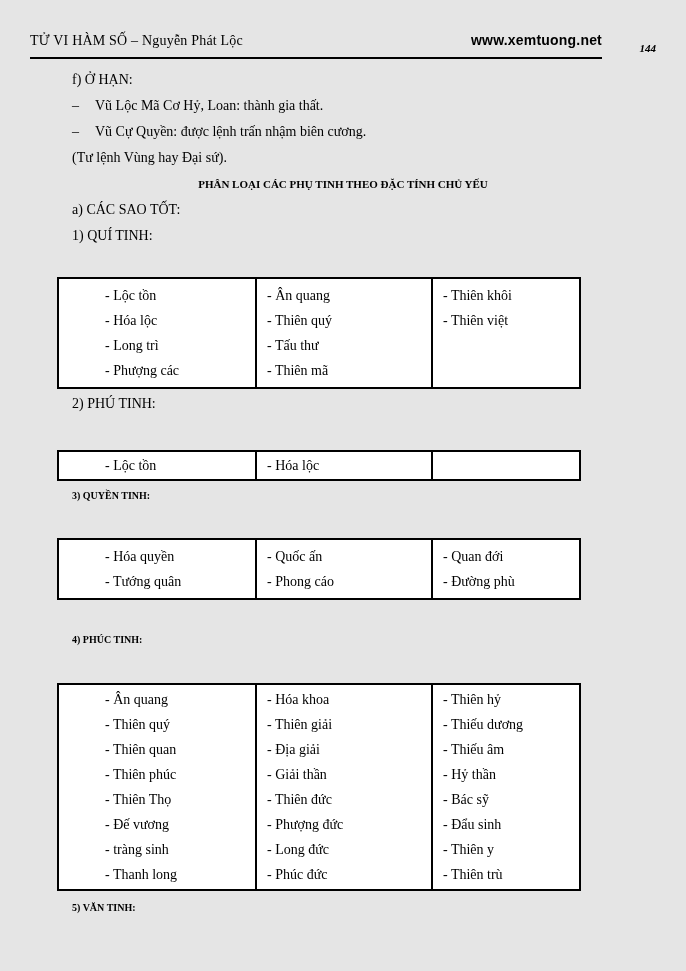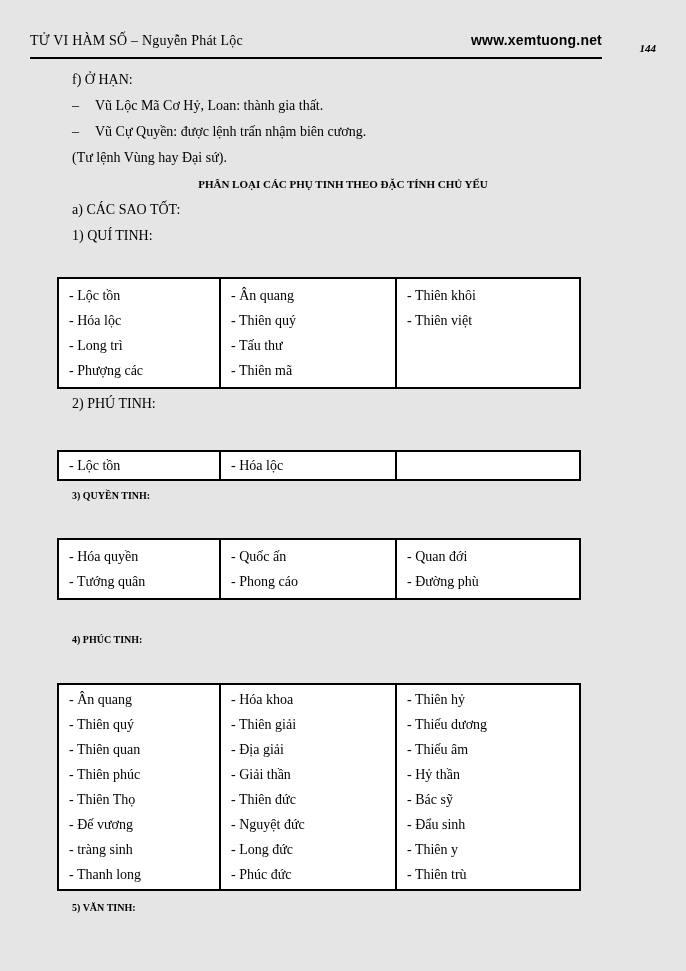--- a/index.html
+++ b/index.html
@@ -34,21 +34,21 @@
   .sub-label { line-height:26px; margin-left:42px; }
   .sub-label.bold { font-weight:bold; font-size:10px; }
 
   
   .stable {
     width:524px; margin-left:27px; border:2px solid #000;
     display:flex; box-sizing:border-box; background:#fff;
   }
   .scol { box-sizing:border-box; padding:4px 0; }
   .scol + .scol { border-left:2px solid #000; }
-  .c1 { width:160px; } .c2 { width:176px; } .c3 { flex:1; }
+  .c1 { width:160px;margin-left:36px; } .c2 { width:176px; } .c3 { flex:1; }
   .scell { line-height:25px; padding-left:10px; white-space:nowrap; }
   .tight .scol { padding:1px 0; }
   .t4 .scol { padding:2px 0; }
 
   .mt-t1 { margin-top:28px; }
   .mt-l2 { margin-top:2px; }
   .mt-t2 { margin-top:33px; }
   .mt-l3 { margin-top:2px; }
   .mt-t3 { margin-top:29px; }
   .mt-l4 { margin-top:27px; }
@@ -146,21 +146,21 @@
       <div class="scell">- Đế vương</div>
       <div class="scell">- tràng sinh</div>
       <div class="scell">- Thanh long</div>
     </div>
     <div class="scol c2">
       <div class="scell">- Hóa khoa</div>
       <div class="scell">- Thiên giải</div>
       <div class="scell">- Địa giải</div>
       <div class="scell">- Giải thần</div>
       <div class="scell">- Thiên đức</div>
-      <div class="scell">- Nguyệt đức</div>
+      <div class="scell">- Phượng đức</div>
       <div class="scell">- Long đức</div>
       <div class="scell">- Phúc đức</div>
     </div>
     <div class="scol c3">
       <div class="scell">- Thiên hỷ</div>
       <div class="scell">- Thiếu dương</div>
       <div class="scell">- Thiếu âm</div>
       <div class="scell">- Hỷ thần</div>
       <div class="scell">- Bác sỹ</div>
       <div class="scell">- Đẩu sinh</div>

